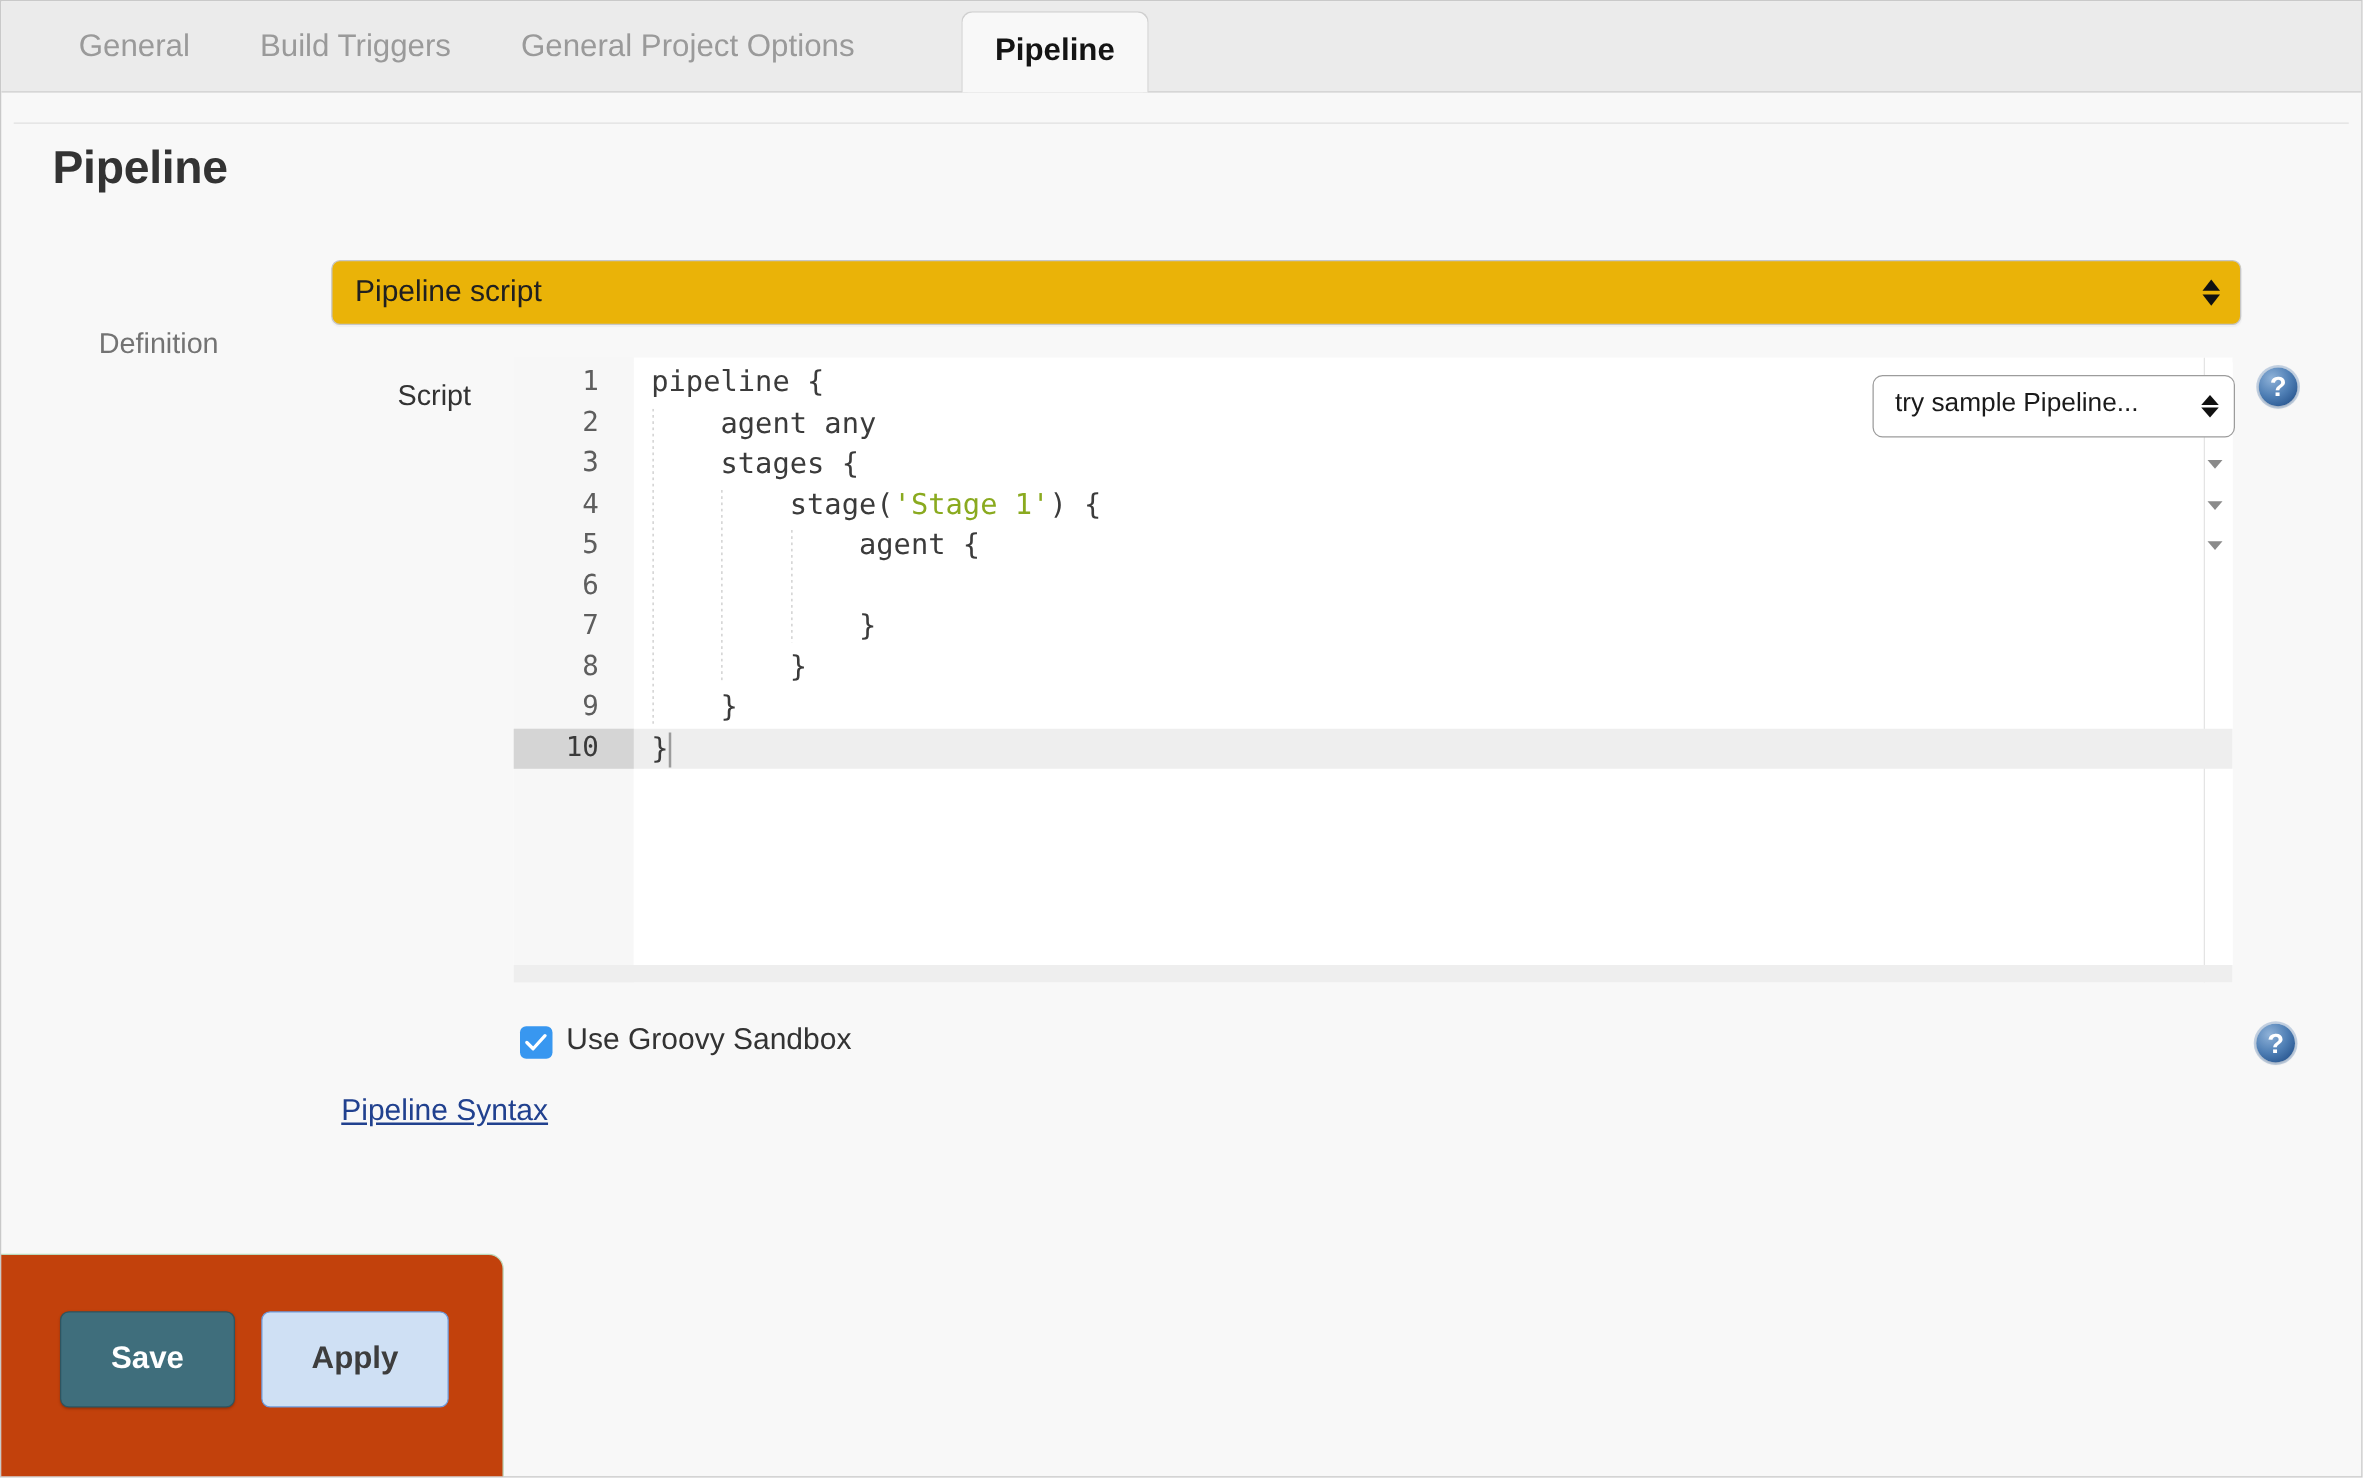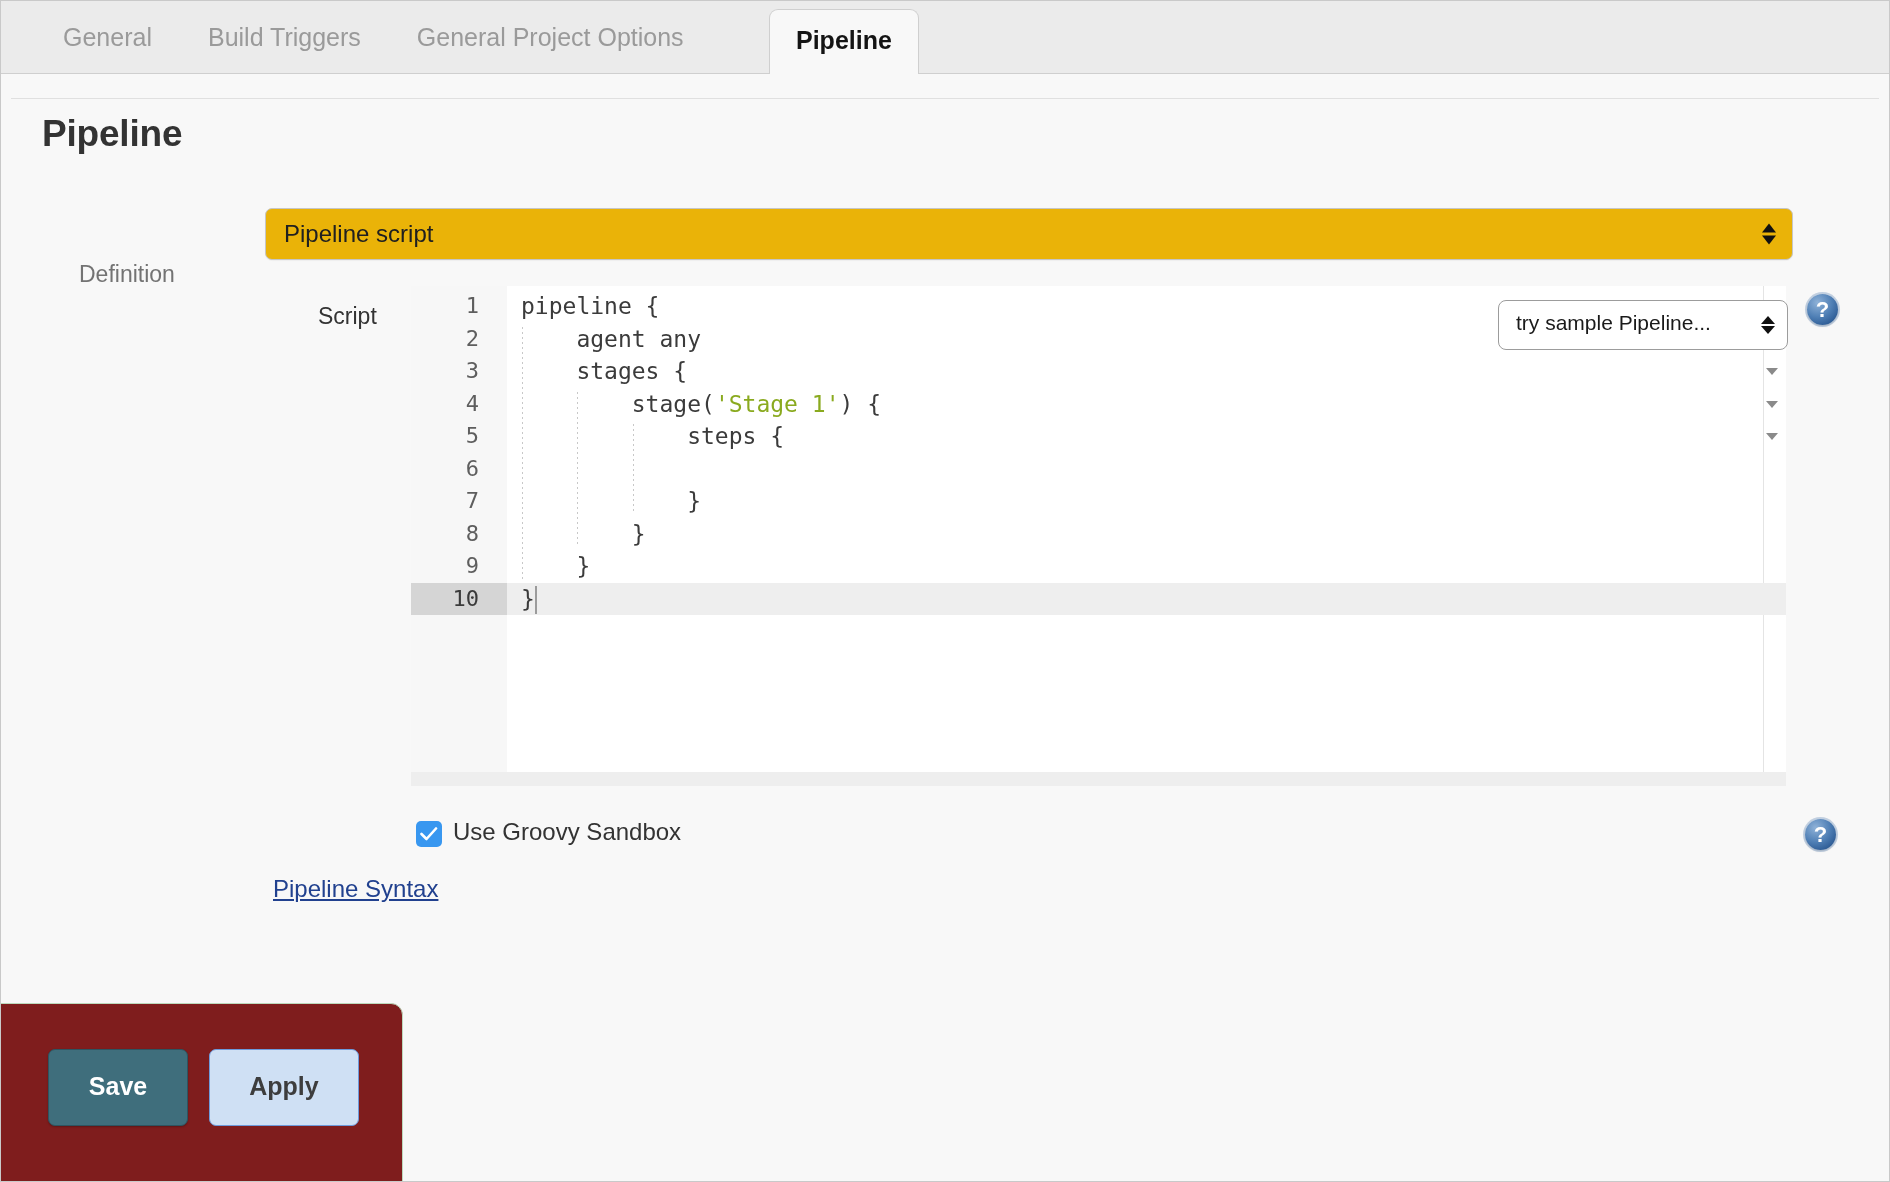--- a/index.html
+++ b/index.html
@@ -311,21 +311,21 @@
     text-decoration: underline;
     cursor: pointer;
   }
 
   
   .footer {
     position: absolute;
     left: -2px; top: 1002px;
     width: 404px;
     height: 180px;
-    background: #7f1d1d;
+    background: #c2410c;
     border: 1px solid #bcd9bc;
     border-radius: 0 12px 0 0;
     box-sizing: border-box;
   }
   .btn {
     position: absolute;
     font-size: 25px;
     font-weight: bold;
     border-radius: 7px;
     cursor: pointer;
@@ -381,21 +381,21 @@
   <div class="editor-top-strip"></div>
   <div class="gutter"></div>
   <div class="code-area">
     <div class="ruler"></div>
   </div>
   <div class="code-rows" id="code-rows">
       <div class="code-row"><div class="ln">1</div><span class="fold"></span><div class="txt">pipeline {</div></div>
       <div class="code-row"><div class="ln">2</div><div class="txt">    agent any</div></div>
       <div class="code-row"><div class="ln">3</div><span class="fold"></span><div class="txt">    stages {</div></div>
       <div class="code-row"><div class="ln">4</div><span class="fold"></span><div class="txt">        stage(<span class="str">'Stage 1'</span>) {</div></div>
-      <div class="code-row"><div class="ln">5</div><span class="fold"></span><div class="txt">            steps {</div></div>
+      <div class="code-row"><div class="ln">5</div><span class="fold"></span><div class="txt">            agent {</div></div>
       <div class="code-row"><div class="ln">6</div></div>
       <div class="code-row"><div class="ln">7</div><div class="txt">            }</div></div>
       <div class="code-row"><div class="ln">8</div><div class="txt">        }</div></div>
       <div class="code-row"><div class="ln">9</div><div class="txt">    }</div></div>
       <div class="code-row active"><div class="ln">10</div><div class="txt">}</div><span class="caret" style="left: 123.85px; top: 3px;"></span></div>
     </div>
   <div class="editor-bottom"></div>
 <div class="guide" style="left: 111px; top: 40.5px; height: 252px;"></div>
     <div class="guide" style="left: 166.4px; top: 105.5px; height: 154.5px;"></div>
     <div class="guide" style="left: 221.8px; top: 138px; height: 89.5px;"></div>

